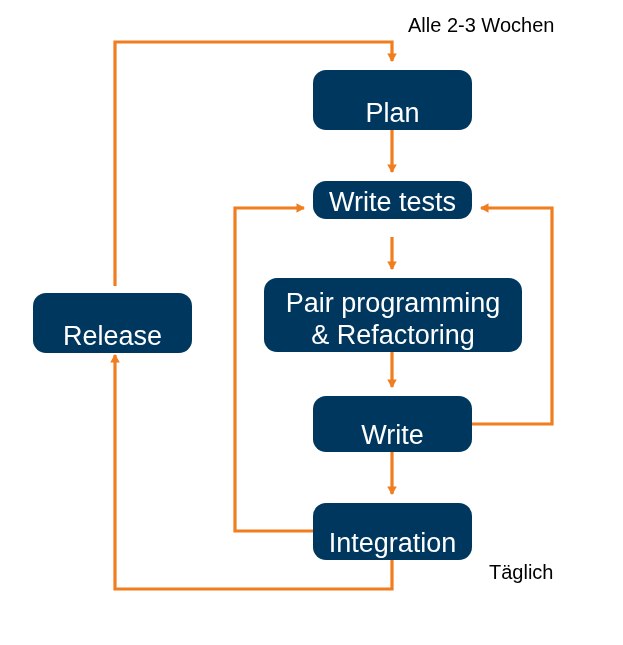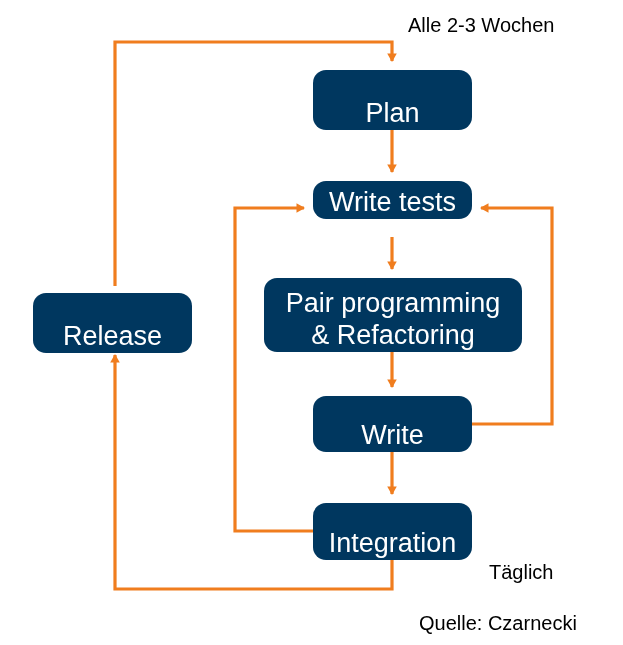--- a/index.html
+++ b/index.html
@@ -128,15 +128,14 @@
   </div>
 
   <div class="node-box" id="node-release">
     <span class="node-label">Release</span>
   </div>
 
   <div class="annotation" id="label-cadence">Alle 2-3 Wochen</div>
 
   <div class="annotation" id="label-daily">Täglich</div>
 
-  <div class="annotation" id="label-source">Quelle: Czarnecki</div>
 
 </div>
 
 </body></html>

